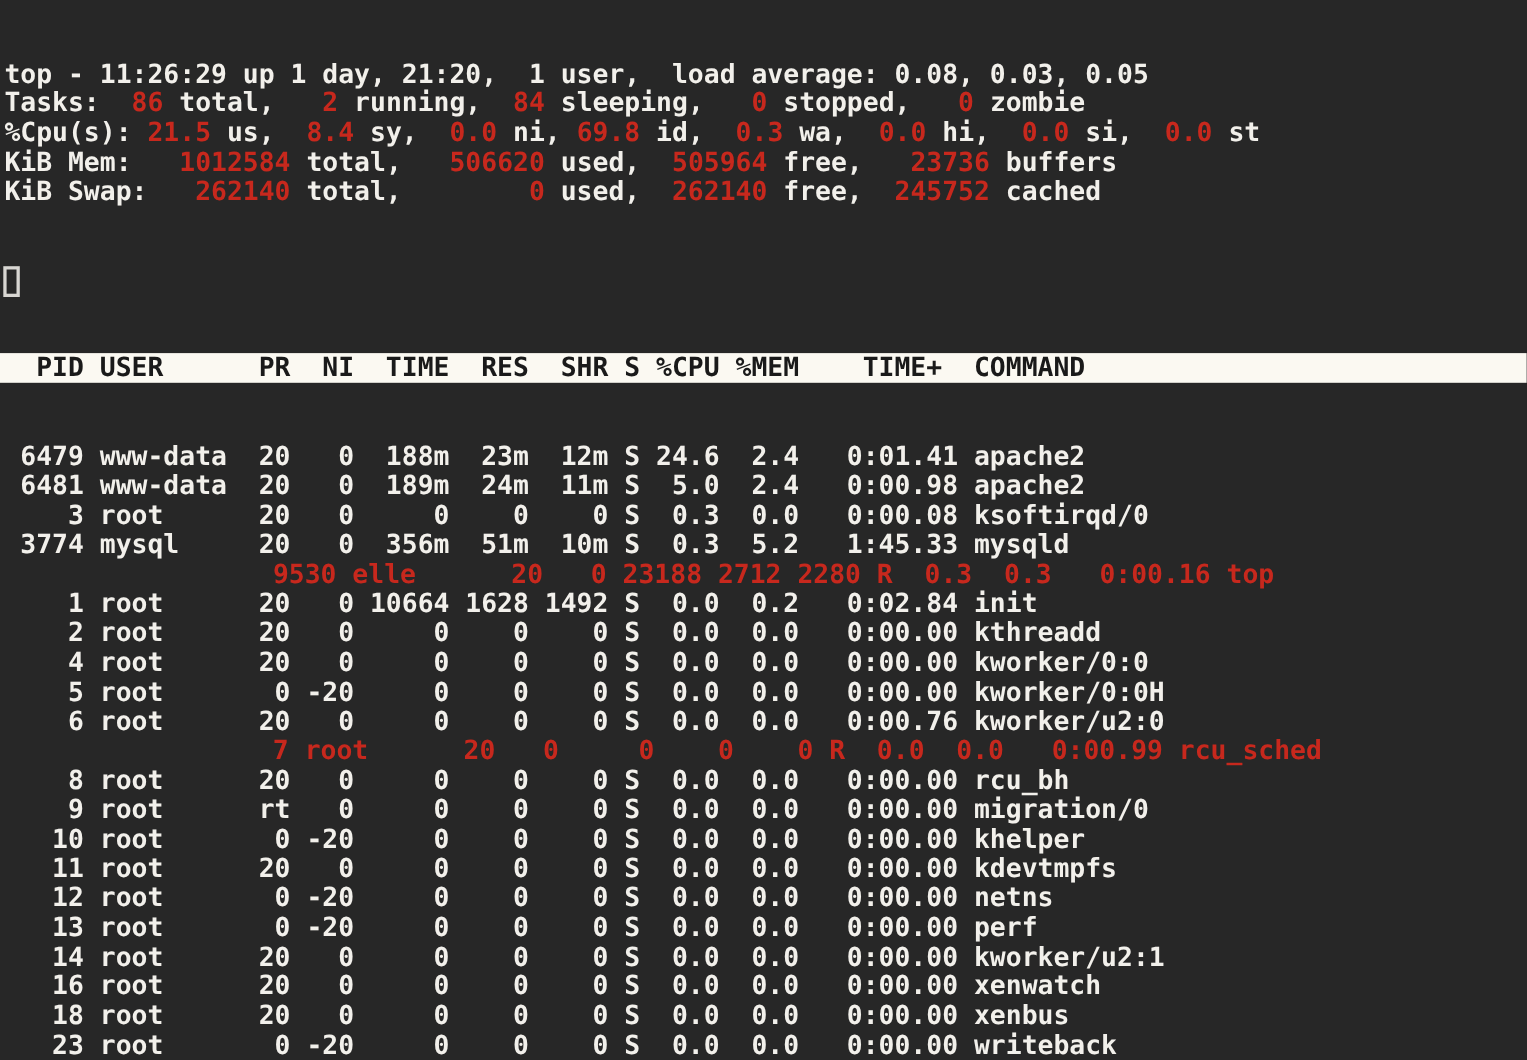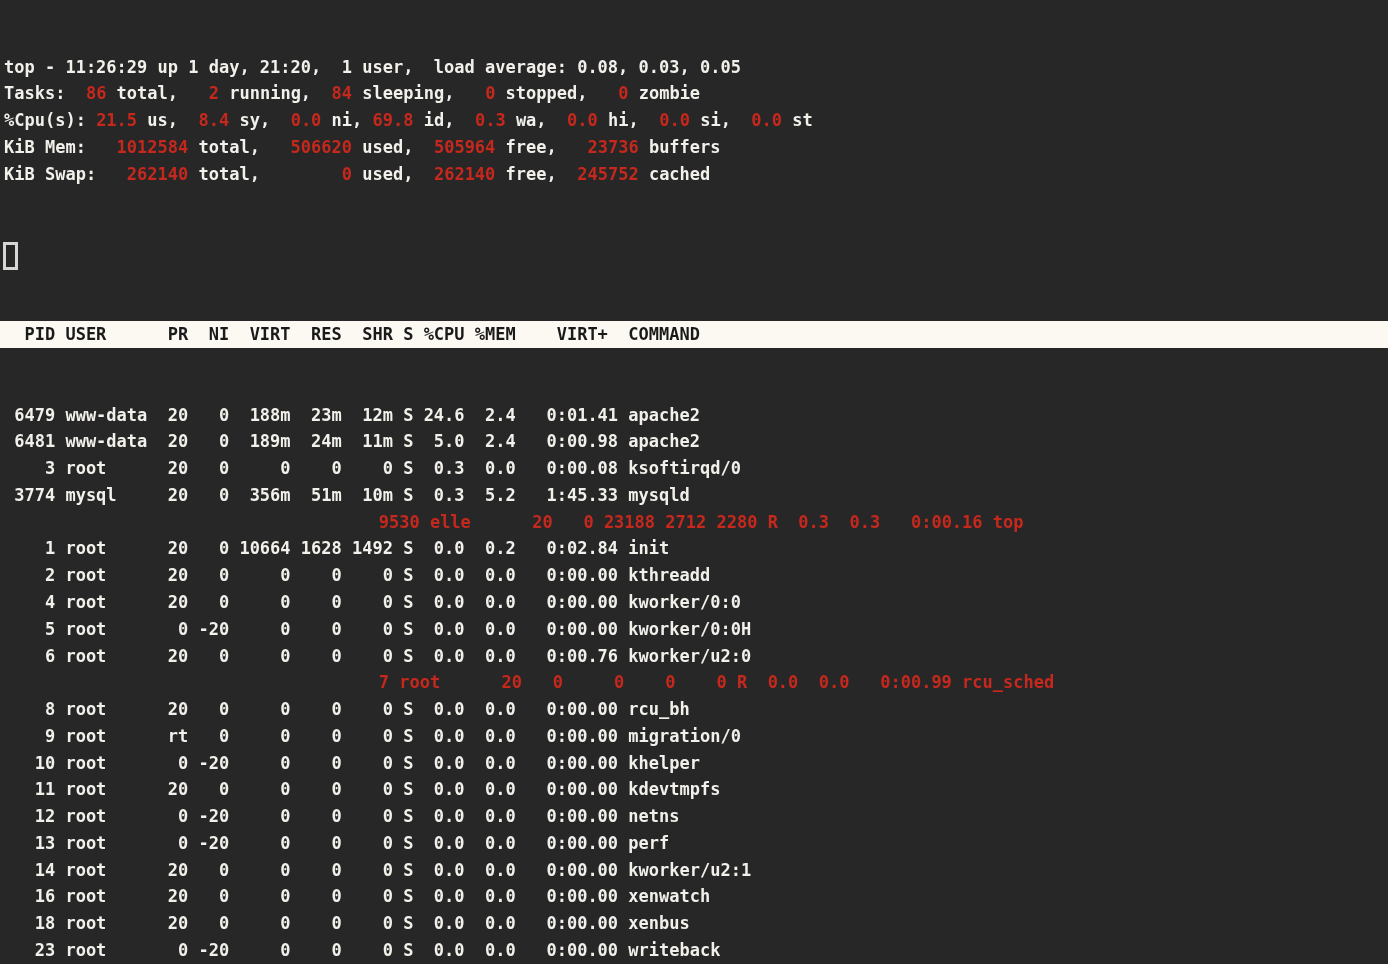--- a/index.html
+++ b/index.html
@@ -6,21 +6,21 @@
   body {
     width: 1388px;
     height: 964px;
     background: var(--bg, #272727);
     overflow: hidden;
   }
   .terminal {
     width: 1388px;
     height: 732px;
     font-family: "DejaVu Sans Mono", "Liberation Mono", monospace;
-    font-size: 17px;
+    font-size: 24px;
     font-weight: bold;
     line-height: 26.78px;
     white-space: pre;
     color: var(--fg, #f2f0eb);
     border-radius: 13px;
   }
   .line {
     height: 26.78px;
     padding-left: 4px;
   }
@@ -43,15 +43,15 @@
     border: 3px solid var(--cursor, #d8d6d2);
     background: transparent;
   }
 </style>
 </head>
 <body>
 
 <div class="terminal">
   <div id="summary-lines"><div class="line"><span class="seg-fg">top - 11:26:29 up 1 day, 21:20,  1 user,  load average: 0.08, 0.03, 0.05</span></div><div class="line"><span class="seg-fg">Tasks:  </span><span class="seg-red">86</span><span class="seg-fg"> total,   </span><span class="seg-red">2</span><span class="seg-fg"> running,  </span><span class="seg-red">84</span><span class="seg-fg"> sleeping,   </span><span class="seg-red">0</span><span class="seg-fg"> stopped,   </span><span class="seg-red">0</span><span class="seg-fg"> zombie</span></div><div class="line"><span class="seg-fg">%Cpu(s): </span><span class="seg-red">21.5</span><span class="seg-fg"> us,  </span><span class="seg-red">8.4</span><span class="seg-fg"> sy,  </span><span class="seg-red">0.0</span><span class="seg-fg"> ni, </span><span class="seg-red">69.8</span><span class="seg-fg"> id,  </span><span class="seg-red">0.3</span><span class="seg-fg"> wa,  </span><span class="seg-red">0.0</span><span class="seg-fg"> hi,  </span><span class="seg-red">0.0</span><span class="seg-fg"> si,  </span><span class="seg-red">0.0</span><span class="seg-fg"> st</span></div><div class="line"><span class="seg-fg">KiB Mem:   </span><span class="seg-red">1012584</span><span class="seg-fg"> total,   </span><span class="seg-red">506620</span><span class="seg-fg"> used,  </span><span class="seg-red">505964</span><span class="seg-fg"> free,   </span><span class="seg-red">23736</span><span class="seg-fg"> buffers</span></div><div class="line"><span class="seg-fg">KiB Swap:   </span><span class="seg-red">262140</span><span class="seg-fg"> total,        </span><span class="seg-red">0</span><span class="seg-fg"> used,  </span><span class="seg-red">262140</span><span class="seg-fg"> free,  </span><span class="seg-red">245752</span><span class="seg-fg"> cached</span></div></div>
   <div class="line cursor-line"><span class="cursor"></span></div>
-  <div class="line header-row">  PID USER      PR  NI  VIRT  RES  SHR S %CPU %MEM    VIRT+  COMMAND</div>
+  <div class="line header-row">  PID USER      PR  NI  TIME  RES  SHR S %CPU %MEM    TIME+  COMMAND</div>
   <div id="process-rows"><div class="line process-row"> 6479 www-data  20   0  188m  23m  12m S 24.6  2.4   0:01.41 apache2</div><div class="line process-row"> 6481 www-data  20   0  189m  24m  11m S  5.0  2.4   0:00.98 apache2</div><div class="line process-row">    3 root      20   0     0    0    0 S  0.3  0.0   0:00.08 ksoftirqd/0</div><div class="line process-row"> 3774 mysql     20   0  356m  51m  10m S  0.3  5.2   1:45.33 mysqld</div><div class="line process-row red"> 9530 elle      20   0 23188 2712 2280 R  0.3  0.3   0:00.16 top</div><div class="line process-row">    1 root      20   0 10664 1628 1492 S  0.0  0.2   0:02.84 init</div><div class="line process-row">    2 root      20   0     0    0    0 S  0.0  0.0   0:00.00 kthreadd</div><div class="line process-row">    4 root      20   0     0    0    0 S  0.0  0.0   0:00.00 kworker/0:0</div><div class="line process-row">    5 root       0 -20     0    0    0 S  0.0  0.0   0:00.00 kworker/0:0H</div><div class="line process-row">    6 root      20   0     0    0    0 S  0.0  0.0   0:00.76 kworker/u2:0</div><div class="line process-row red">    7 root      20   0     0    0    0 R  0.0  0.0   0:00.99 rcu_sched</div><div class="line process-row">    8 root      20   0     0    0    0 S  0.0  0.0   0:00.00 rcu_bh</div><div class="line process-row">    9 root      rt   0     0    0    0 S  0.0  0.0   0:00.00 migration/0</div><div class="line process-row">   10 root       0 -20     0    0    0 S  0.0  0.0   0:00.00 khelper</div><div class="line process-row">   11 root      20   0     0    0    0 S  0.0  0.0   0:00.00 kdevtmpfs</div><div class="line process-row">   12 root       0 -20     0    0    0 S  0.0  0.0   0:00.00 netns</div><div class="line process-row">   13 root       0 -20     0    0    0 S  0.0  0.0   0:00.00 perf</div><div class="line process-row">   14 root      20   0     0    0    0 S  0.0  0.0   0:00.00 kworker/u2:1</div><div class="line process-row">   16 root      20   0     0    0    0 S  0.0  0.0   0:00.00 xenwatch</div><div class="line process-row">   18 root      20   0     0    0    0 S  0.0  0.0   0:00.00 xenbus</div><div class="line process-row">   23 root       0 -20     0    0    0 S  0.0  0.0   0:00.00 writeback</div><div class="line process-row">   25 root       0 -20     0    0    0 S  0.0  0.0   0:00.00 crypto</div></div>
 </div>
 
 </body></html>

